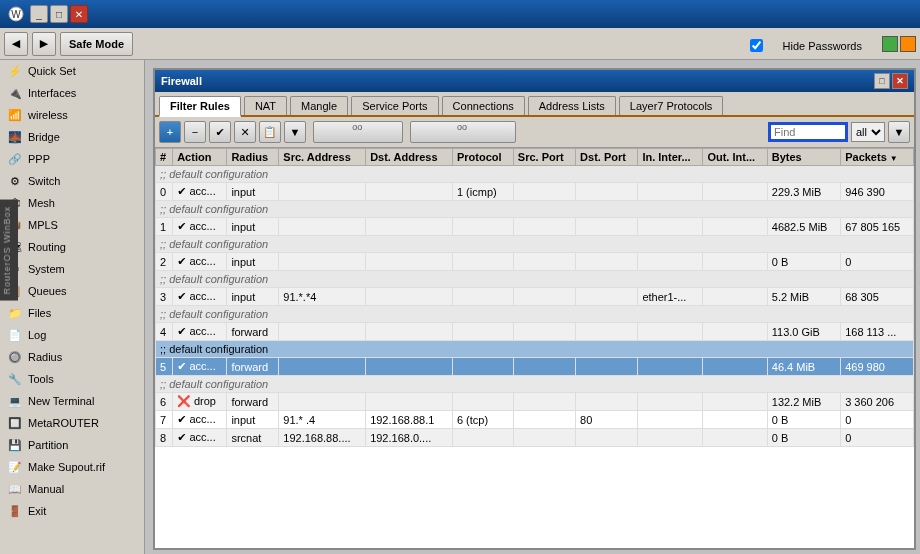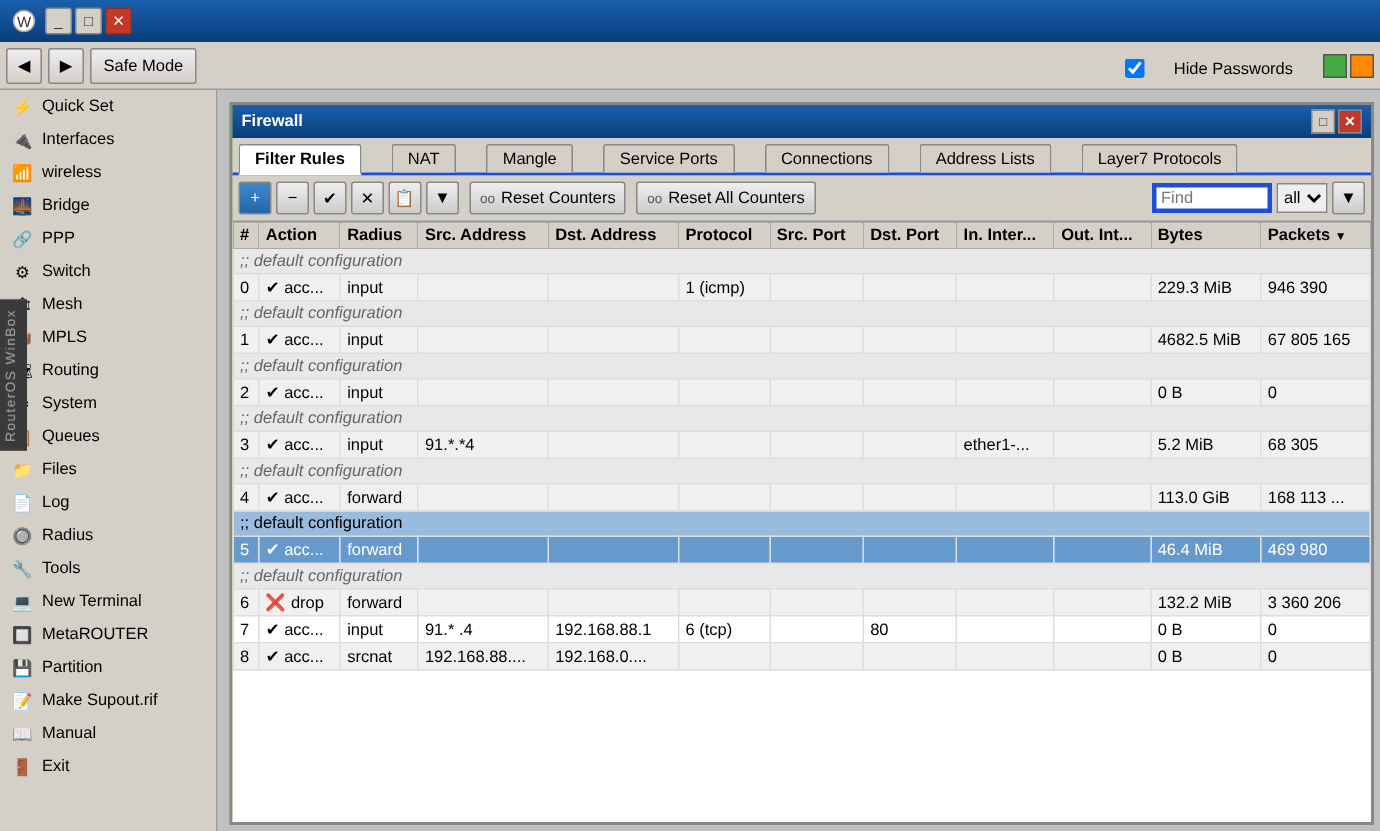--- a/index.html
+++ b/index.html
@@ -11,56 +11,56 @@
     .title-bar-text { flex: 1; }
     .title-bar-buttons { display: flex; gap: 2px; }
     .tb-btn { width: 18px; height: 18px; border: 1px solid #888; border-radius: 2px; display: flex; align-items: center; justify-content: center; cursor: pointer; font-size: 10px; color: #333; }
     .tb-btn.minimize { background: #d4d0c8; }
     .tb-btn.maximize { background: #d4d0c8; }
     .tb-btn.close { background: #c0392b; color: white; border-color: #922b21; }
 
     
     .toolbar { height: 32px; background: #d4d0c8; display: flex; align-items: center; padding: 2px 4px; border-bottom: 1px solid #999; gap: 4px; }
     .toolbar-btn { height: 24px; min-width: 24px; border: 1px solid #888; background: linear-gradient(to bottom, #eee, #d4d0c8); border-radius: 2px; cursor: pointer; display: flex; align-items: center; justify-content: center; padding: 0 4px; font-size: 11px; }
-    .safe-mode-btn { padding: 0 8px; font-size: 11px; }
+    .safe-mode-btn { padding: 0 8px; font-size: 11px; font-weight: bold; }
     .hide-pw { display: flex; align-items: flex-end; gap: 20px; margin-left: auto; font-size: 11px; }
     .status-lights { display: flex; gap: 2px; }
     .light { width: 16px; height: 16px; border: 1px solid #555; }
     .light.green { background: #4a4; }
     .light.orange { background: #f80; }
 
     
     .main { display: flex; height: calc(554px - 28px - 32px); }
 
     
     .sidebar { width: 145px; background: #d4d0c8; border-right: 1px solid #999; overflow-y: auto; }
     .sidebar-item { display: flex; align-items: center; padding: 3px 8px; cursor: pointer; font-size: 11px; color: #000; gap: 6px; height: 22px; }
     .sidebar-icon { width: 14px; height: 14px; flex-shrink: 0; display: flex; align-items: center; justify-content: center; }
 
     
     .content { flex: 1; background: #c0c0c0; padding: 0; position: relative; }
 
     
-    .fw-window { position: absolute; top: 8px; left: 8px; right: 4px; bottom: 4px; background: #84cc16; border: 2px solid #888; display: flex; flex-direction: column; }
+    .fw-window { position: absolute; top: 8px; left: 8px; right: 4px; bottom: 4px; background: #f9a8d4; border: 2px solid #888; display: flex; flex-direction: column; }
     .fw-titlebar { height: 22px; background: linear-gradient(to bottom, #1a5fad, #0a3d7a); color: white; display: flex; align-items: center; padding: 0 6px; font-size: 11px; font-weight: bold; }
     .fw-titlebar-text { flex: 1; }
     .fw-tb-btn { width: 16px; height: 16px; border: 1px solid #888; display: flex; align-items: center; justify-content: center; font-size: 9px; cursor: pointer; margin-left: 2px; }
     .fw-tb-btn.close { background: #c0392b; color: white; }
     .fw-tb-btn.restore { background: #d4d0c8; color: #333; }
 
     
-    .tab-bar { display: flex; background: #d4d0c8; border-bottom: 2px solid #1d4ed8; padding-top: 4px; padding-left: 4px; gap: 20px; flex-shrink: 0; }
+    .tab-bar { display: flex; background: #d4d0c8; border-bottom: 2px solid #a16207; padding-top: 4px; padding-left: 4px; gap: 3px; flex-shrink: 0; }
     .tab { padding: 3px 10px; border: 1px solid #888; border-bottom: none; cursor: pointer; background: #d4d0c8; font-size: 11px; border-radius: 2px 2px 0 0; }
     .tab.active { background: #fff; border-bottom: 2px solid #fff; margin-bottom: -2px; z-index: 1; font-weight: bold; }
 
     
     .fw-toolbar { display: flex; align-items: center; padding: 4px 4px; gap: 3px; background: #d4d0c8; border-bottom: 1px solid #999; flex-shrink: 0; flex-wrap: wrap; }
     .fw-btn { height: 22px; min-width: 22px; border: 1px solid #888; background: linear-gradient(to bottom, #eee, #ccc); border-radius: 2px; cursor: pointer; display: flex; align-items: center; justify-content: center; padding: 0 3px; font-size: 11px; }
     .fw-btn.blue { background: linear-gradient(to bottom, #4488cc, #2266aa); color: white; }
-    .reset-btn { display: flex; align-items: center; gap: 2px; height: 22px; border: 1px solid #888; background: linear-gradient(to bottom, #eee, #ccc); border-radius: 2px; cursor: pointer; padding: 0 6px; font-size: 11px; margin-left: 4px; }
+    .reset-btn { display: flex; align-items: center; gap: 20px; height: 22px; border: 1px solid #888; background: linear-gradient(to bottom, #eee, #ccc); border-radius: 2px; cursor: pointer; padding: 0 6px; font-size: 11px; margin-left: 4px; flex-direction: column; }
     .oo-label { font-size: 9px; color: #555; margin-right: 2px; }
     .find-box { margin-left: auto; display: flex; align-items: center; gap: 3px; }
     .find-input { width: 80px; height: 20px; border: 3px solid #1d4ed8; padding: 0 3px; font-size: 11px; }
     .find-select { height: 20px; border: 1px solid #888; font-size: 11px; }
 
     
     .table-container { flex: 1; overflow: auto; background: white; }
     table { width: 100%; border-collapse: collapse; font-size: 11px; }
     thead th { background: #d4d0c8; border: 1px solid #aaa; padding: 2px 4px; text-align: left; position: sticky; top: 0; white-space: nowrap; cursor: pointer; }
     tbody tr { background: white; }

